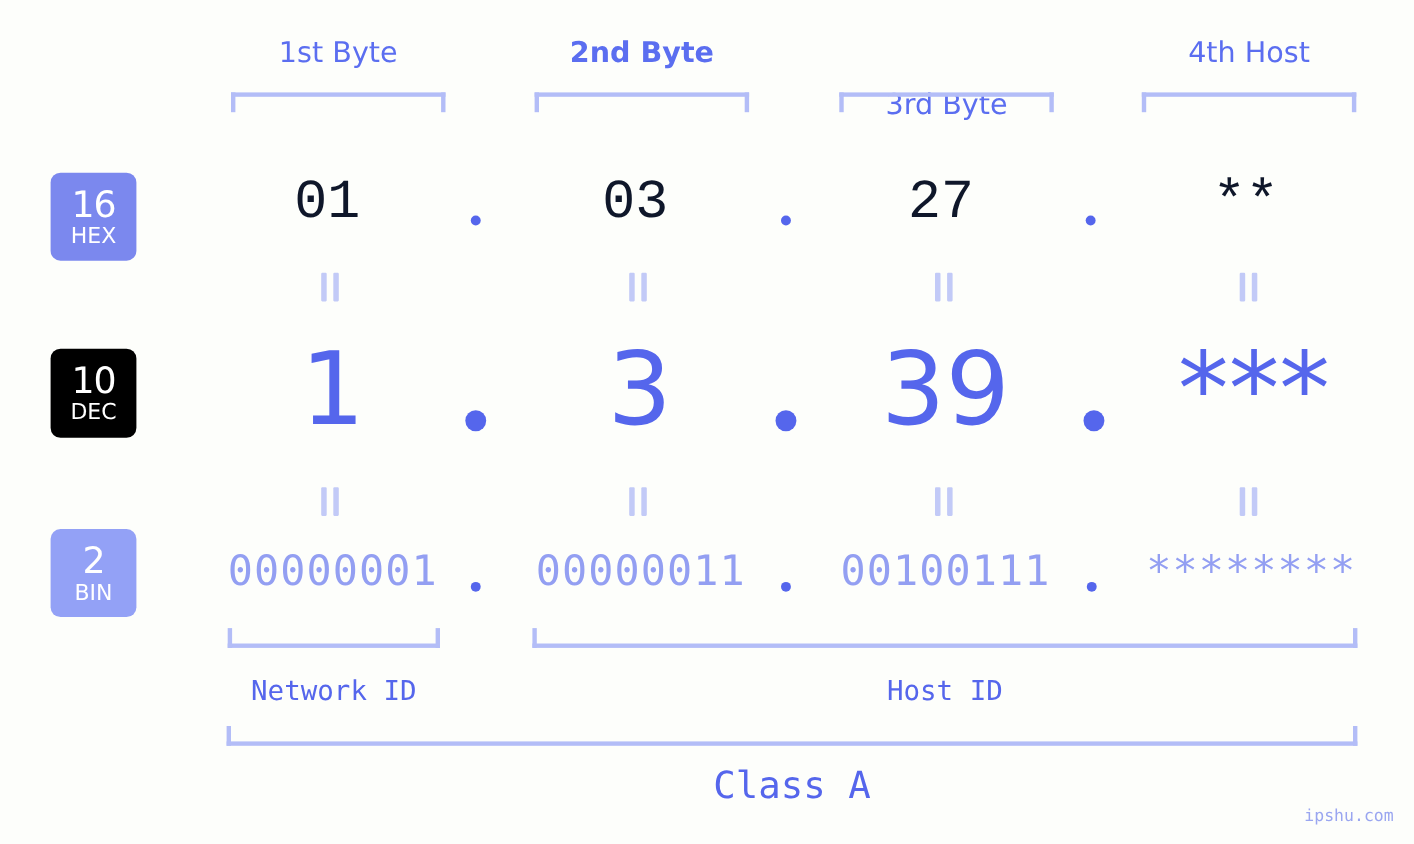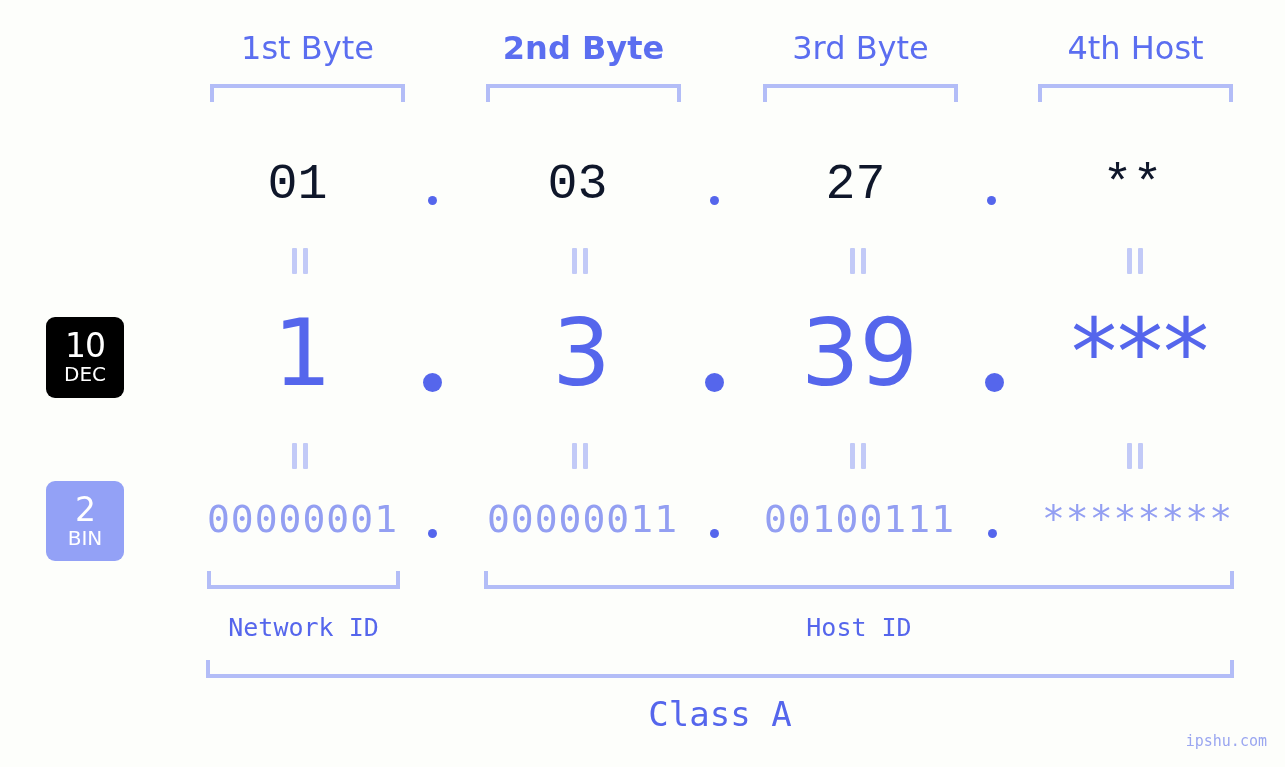--- a/index.html
+++ b/index.html
@@ -18,21 +18,21 @@
   #stage {
     position: absolute;
     inset: 0;
   }
 
   
   .byte-label {
     position: absolute;
     top: 31px;
     font-family: "DejaVu Sans", sans-serif;
-    font-size: 32px;
+    font-size: 26px;
     color: #5b6ef0;
     text-align: center;
     letter-spacing: 0px;
     white-space: nowrap;
     line-height: 34px;
   }
 
   
   
   .bracket-top {
@@ -158,28 +158,32 @@
     white-space: nowrap;
   }
 </style>
 </head>
 <body>
 
 <div id="stage">
 
   <div class="byte-label" style="left:210px; width:195px;">1st Byte</div>
   <div class="byte-label" style="left:486px; width:195px;font-weight:bold;">2nd Byte</div>
-  <div class="byte-label" style="left:763px; width:195px;">3rd Byte</div>
+  <div class="byte-label" style="left:763px; width:195px;margin-top:48px;">3rd Byte</div>
   <div class="byte-label" style="left:1038px; width:195px;">4th Host</div>
 
   <div class="bracket-top" style="left:210px; top:84px; width:195px;"></div>
   <div class="bracket-top" style="left:486px; top:84px; width:195px;"></div>
   <div class="bracket-top" style="left:763px; top:84px; width:195px;"></div>
   <div class="bracket-top" style="left:1038px; top:84px; width:195px;"></div>
 
+  <div class="badge" style="top:157px; height:80px; background:#7b88ee;">
+    <div class="num">16</div>
+    <div class="nm">HEX</div>
+  </div>
 
   <div class="badge" style="top:317px; height:81px; background:#000000;">
     <div class="num">10</div>
     <div class="nm">DEC</div>
   </div>
 
   <div class="badge" style="top:481px; height:80px; background:#93a1f6;">
     <div class="num">2</div>
     <div class="nm">BIN</div>
   </div>

